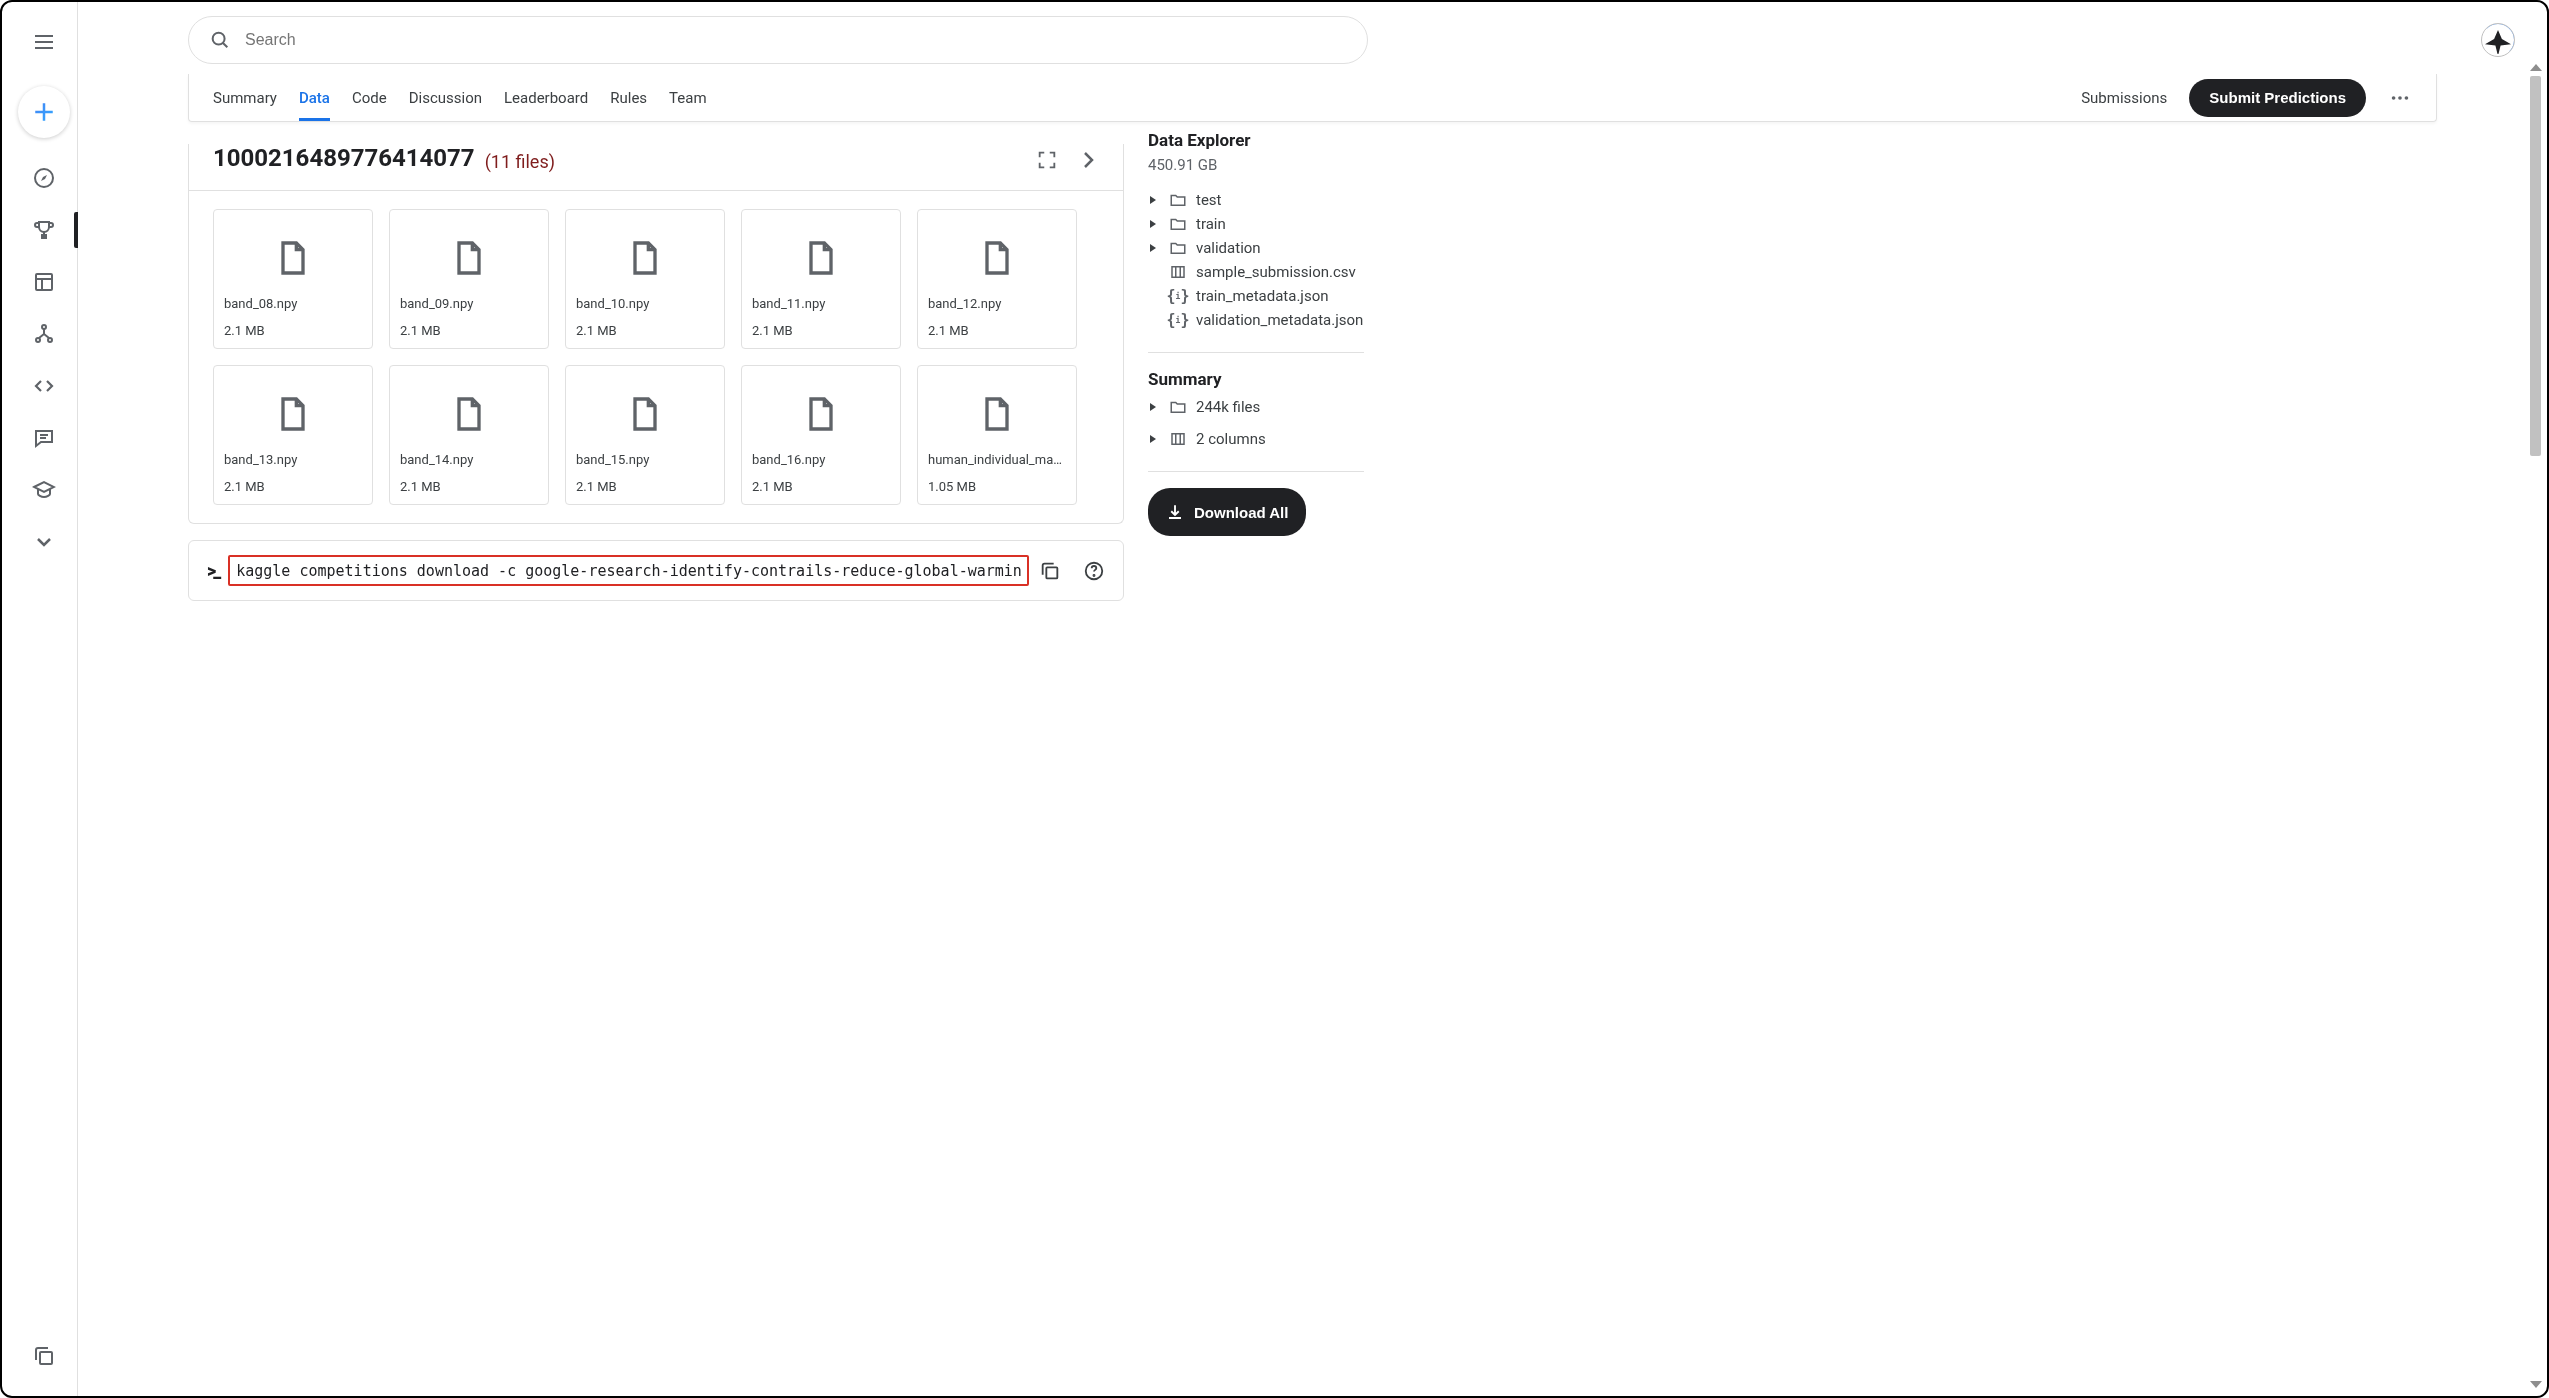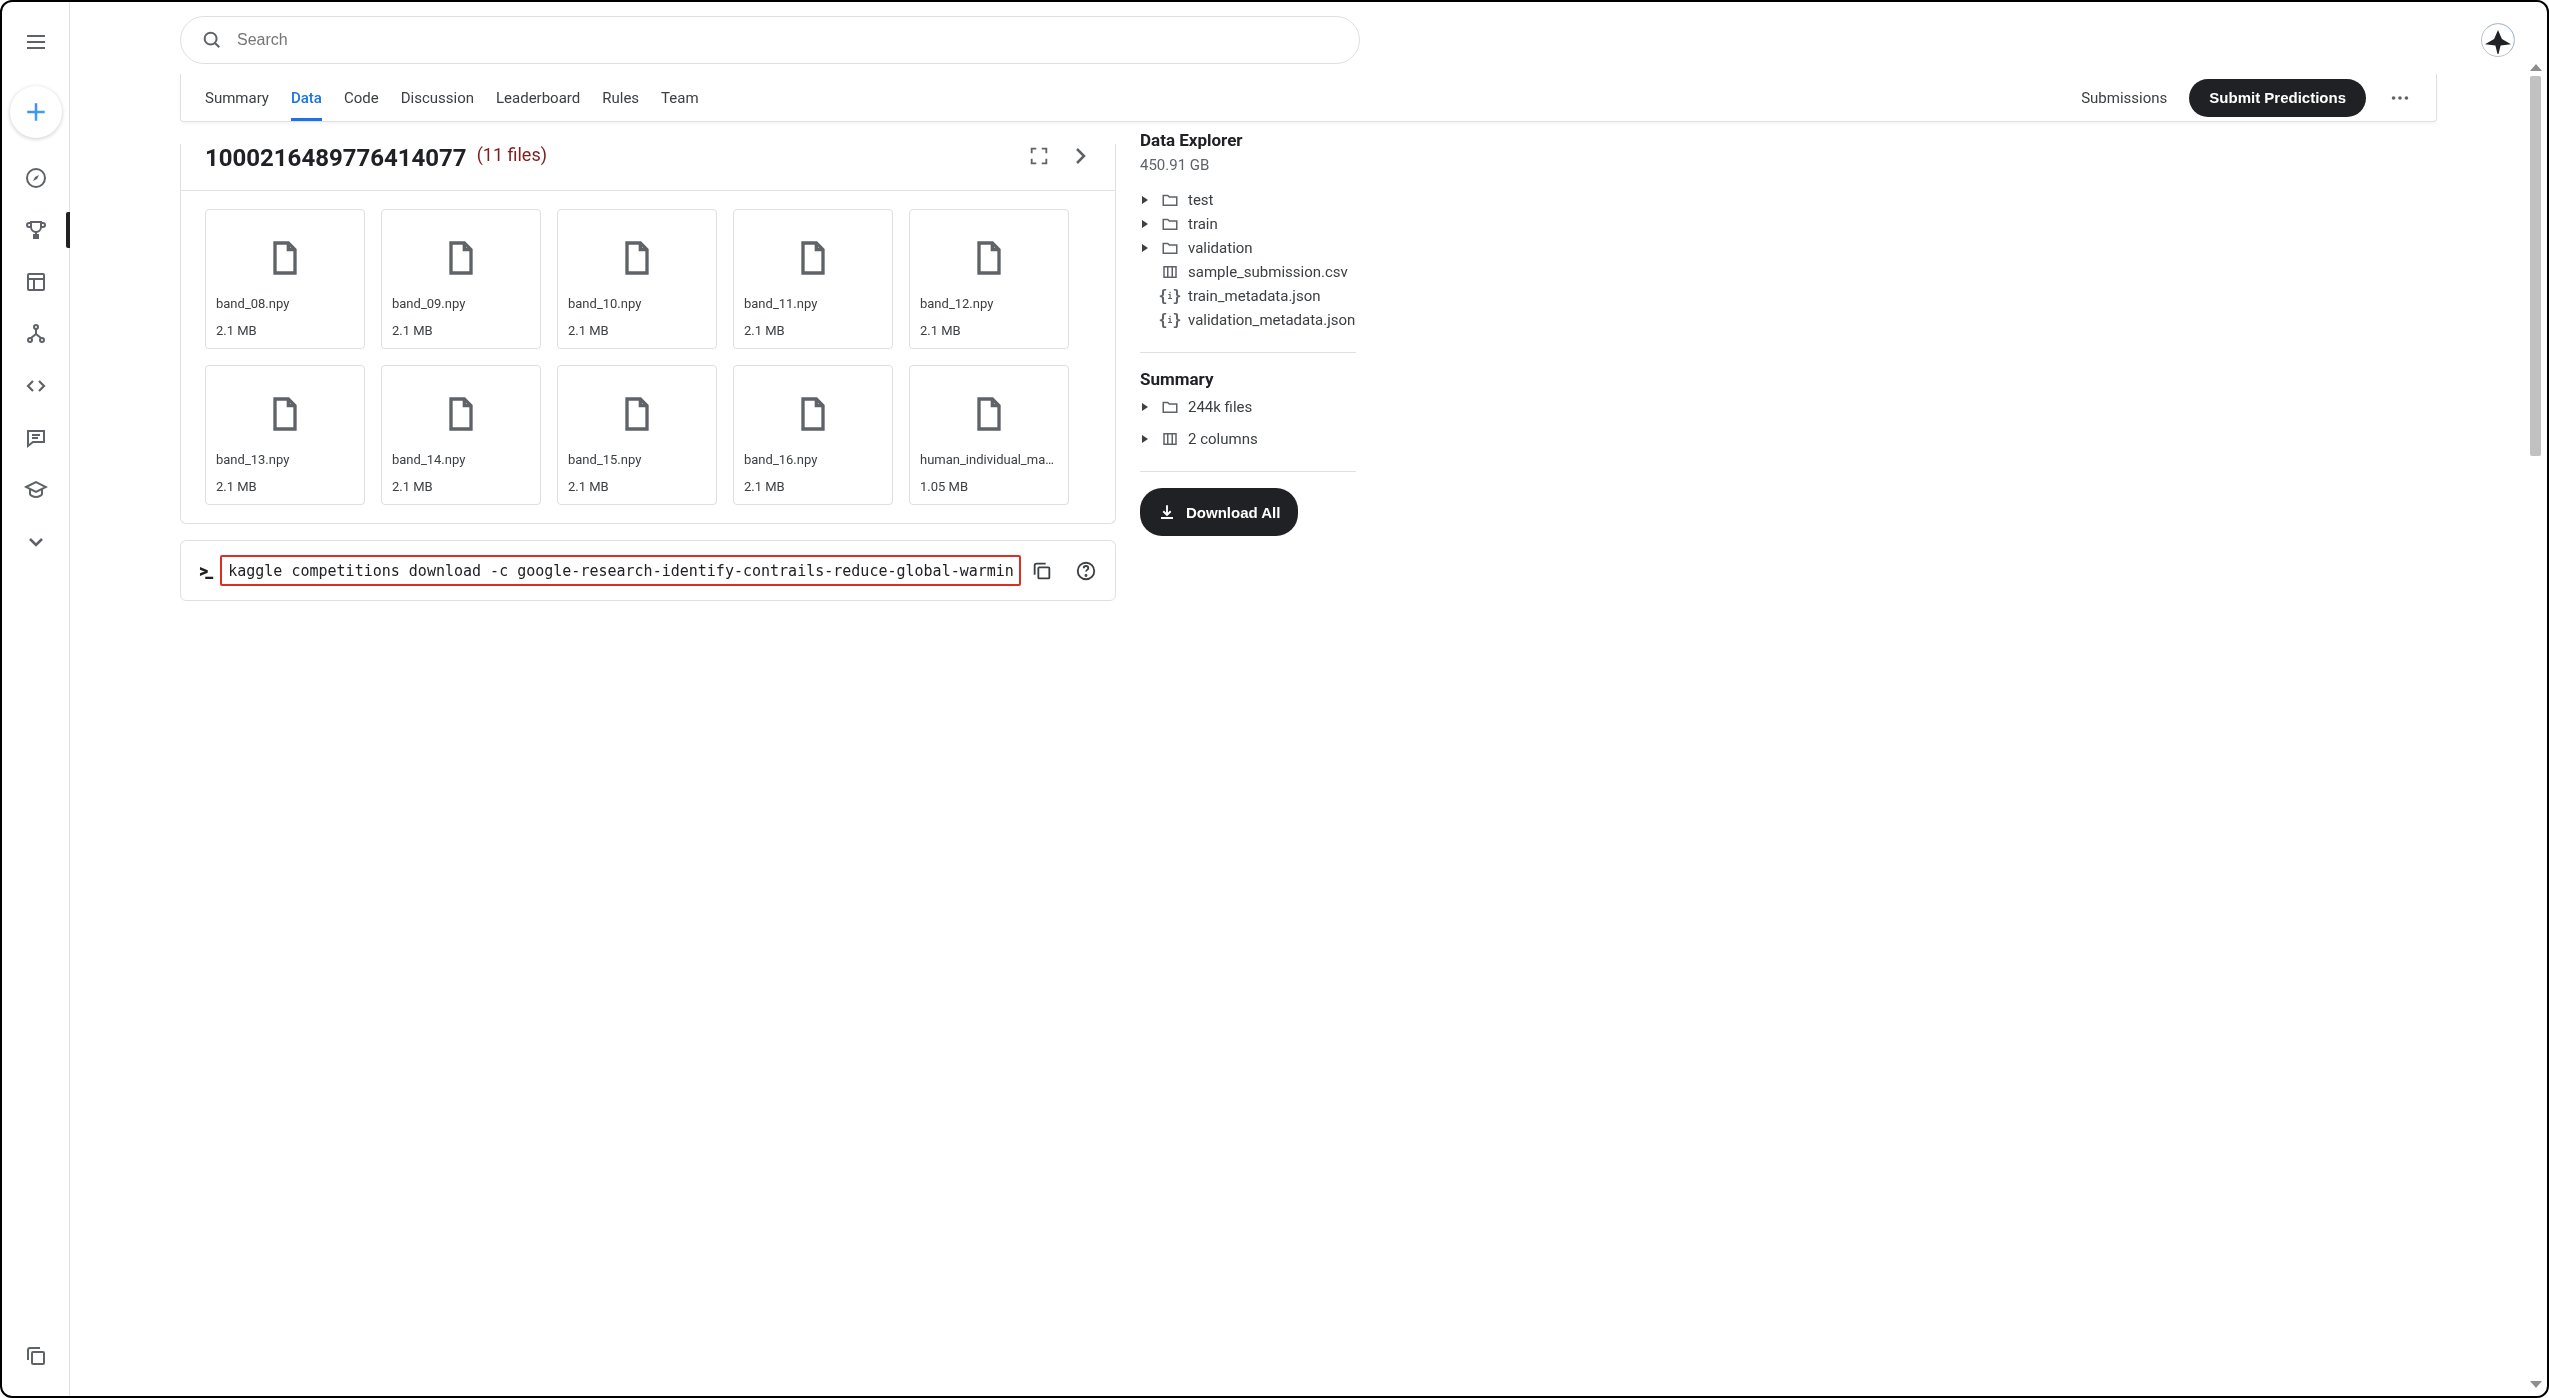--- a/index.html
+++ b/index.html
@@ -1,17 +1,17 @@
 <!DOCTYPE html>
 <html><head>
 <meta charset="utf-8">
 <style>
 * { box-sizing: border-box; margin: 0; padding: 0; }
 body { font-family: -apple-system, BlinkMacSystemFont, "Segoe UI", Roboto, Helvetica, Arial, sans-serif; background: #fff; color: #202124; overflow: hidden; }
-.app { display: flex; height: 100vh; border: 2px solid #000; border-radius: 12px; position: relative; }
+.app { display: flex; height: 100vh; border: 2px solid #000; border-radius: 12px; position: relative; padding-left: 8px; }
 
 
 .left-rail { width: 68px; border-right: 1px solid #e0e0e0; display: flex; flex-direction: column; align-items: center; padding-top: 18px; gap: 8px; position: relative; flex-shrink: 0; }
 .rail-btn { width: 44px; height: 44px; display: flex; align-items: center; justify-content: center; border-radius: 50%; cursor: pointer; color: #5f6368; }
 .rail-btn svg { width: 24px; height: 24px; }
 .rail-plus { width: 52px; height: 52px; border-radius: 50%; background: #fff; box-shadow: 0 1px 4px rgba(0,0,0,0.2); display: flex; align-items: center; justify-content: center; cursor: pointer; margin: 14px 0 10px 0; }
 .rail-plus svg { width: 30px; height: 30px; }
 .rail-active { position: relative; }
 .rail-active::after { content: ""; position: absolute; right: -12px; top: 4px; bottom: 4px; width: 4px; background: #202124; border-radius: 2px 0 0 2px; }
 .rail-bottom { margin-top: auto; margin-bottom: 18px; }
@@ -32,21 +32,21 @@
 .tab { font-size: 15px; color: #3c4043; cursor: pointer; height: 100%; display: flex; align-items: center; border-bottom: 3px solid transparent; padding-top:3px; }
 .tab.active { color: #1a73e8; border-bottom-color: #1a73e8; font-weight: 500; }
 .tabs-spacer { flex: 1; }
 .submissions-link { font-size: 15px; color: #3c4043; cursor: pointer; }
 .submit-btn { background: #202124; color: #fff; border: none; border-radius: 22px; height: 38px; padding: 0 20px; font-size: 15px; font-weight: 700; cursor: pointer; }
 .more-icon { width: 24px; height: 24px; display: flex; align-items: center; justify-content: center; cursor: pointer; color: #5f6368; }
 
 
 .content-area { display: flex; flex: 1; overflow: hidden; padding-left: 110px; }
 .content-main { flex: 0 0 936px; display: flex; flex-direction: column; padding-top: 22px; }
-.folder-header { display: flex; align-items: flex-start; gap: 10px; padding: 0 24px 18px 24px; border-bottom: 1px solid #e0e0e0; margin-right: -1px; }
+.folder-header { display: flex; align-items: flex-end; gap: 10px; padding: 0 24px 18px 24px; border-bottom: 1px solid #e0e0e0; margin-right: -1px; }
 .folder-title { font-size: 24px; font-weight: 700; color: #202124; }
 .folder-count { font-size: 18px; color: #7f1d1d; }
 .folder-actions { margin-left: auto; display: flex; gap: 18px; align-items: center; color: #5f6368; }
 .folder-actions span { cursor: pointer; display:inline-flex; }
 
 .panel-border { border: 1px solid #e0e0e0; border-radius: 6px; overflow: hidden; display: flex; flex-direction: column; margin-right: 0; }
 
 
 .file-grid { display: grid; grid-template-columns: repeat(5, 160px); gap: 16px; padding: 18px 24px; }
 .file-card { border: 1px solid #e0e0e0; border-radius: 4px; height: 140px; display: flex; flex-direction: column; padding: 10px; cursor: pointer; }

